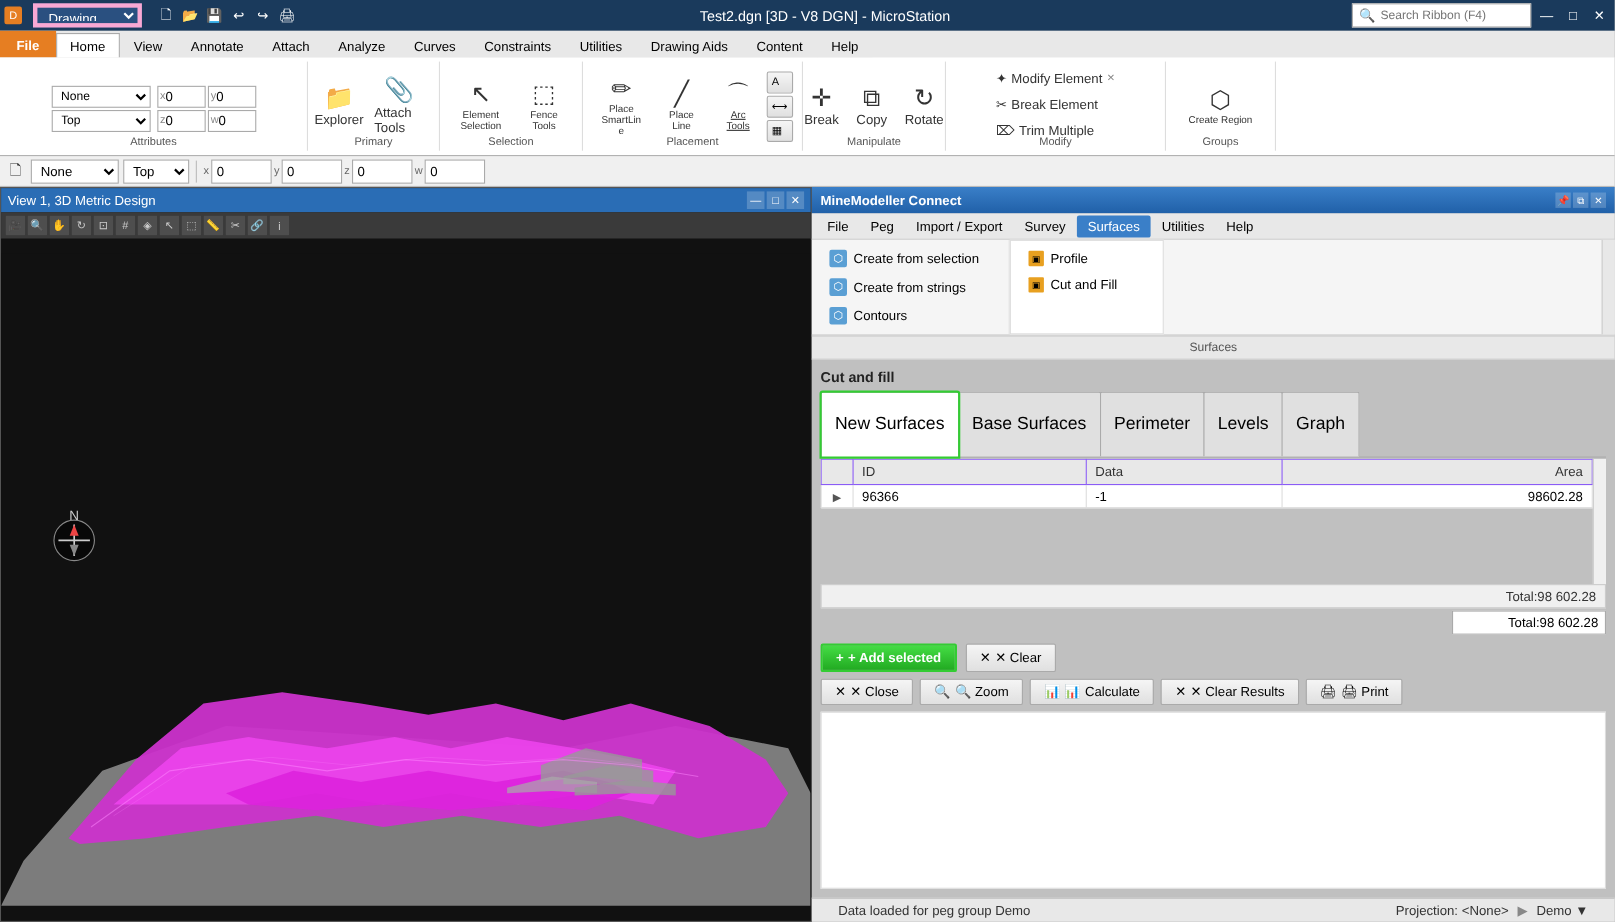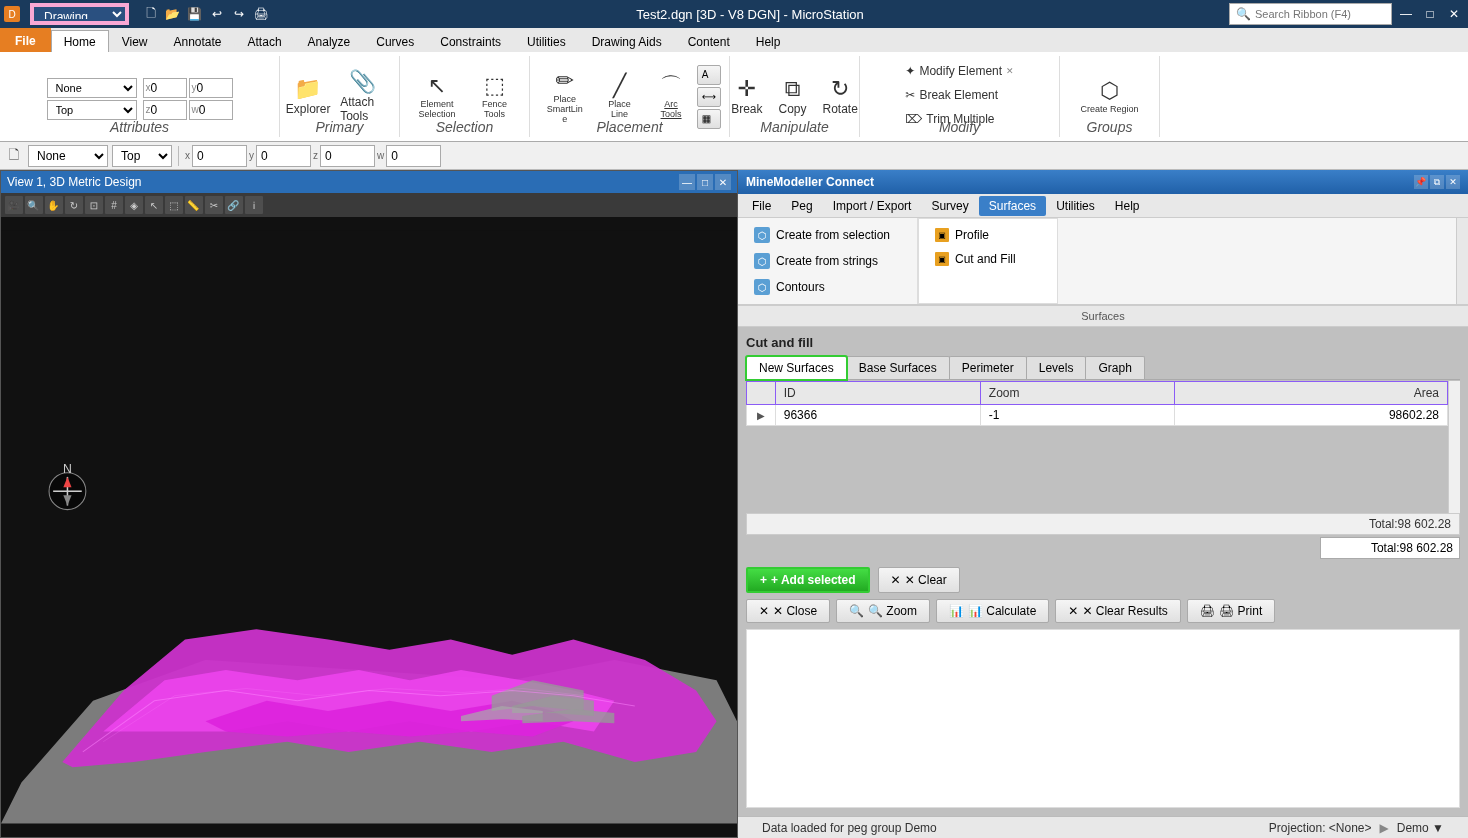--- a/index.html
+++ b/index.html
@@ -60,24 +60,23 @@
       flex-direction: column;
       align-items: center;
       padding: 0 8px;
       border-right: 1px solid #ddd;
       min-width: 60px;
       position: relative;
     }
     .ribbon-group-label {
       position: absolute;
       bottom: 2px;
-      font-size: 14px;
+      font-size: 10px;
       color: #555;
       white-space: nowrap;
-      font-style: italic;
     }
     .ribbon-btns { display: flex; gap: 2px; flex: 1; align-items: center; }
     .ribbon-btn {
       display: flex;
       flex-direction: column;
       align-items: center;
       justify-content: center;
       padding: 4px 6px;
       cursor: pointer;
       border: 1px solid transparent;
@@ -225,26 +224,26 @@
       color: #222;
     }
 
     
     .tab-bar {
       display: flex;
       border-bottom: 1px solid #aaa;
       margin-bottom: 0;
     }
     .tab-item {
-      padding: 4px 12px;
+      padding: 20px 12px;
       cursor: pointer;
       border: 1px solid #aaa;
       border-bottom: none;
       background: #e0e0e0;
-      font-size: 12px;
+      font-size: 16px;
       margin-right: -1px;
       border-radius: 2px 2px 0 0;
     }
     .tab-item.active {
       background: white;
       border-color: #aaa;
       border-bottom: 1px solid white;
       margin-bottom: -1px;
       z-index: 1;
       outline: 2px solid #33cc33;
@@ -679,21 +678,21 @@
       </div>
 
       <div class="table-wrapper" style="margin-top:1px;">
         <div class="table-scroll-area">
           <div class="table-main">
             <table class="data-table">
               <thead>
                 <tr>
                   <th style="width:20px;"></th>
                   <th>ID</th>
-                  <th>Zoom</th>
+                  <th>Data</th>
                   <th class="right">Area</th>
                 </tr>
               </thead>
               <tbody>
                 <tr>
                   <td><span class="row-expand">▶</span></td>
                   <td>96366</td>
                   <td>-1</td>
                   <td class="right">98602.28</td>
                 </tr>

